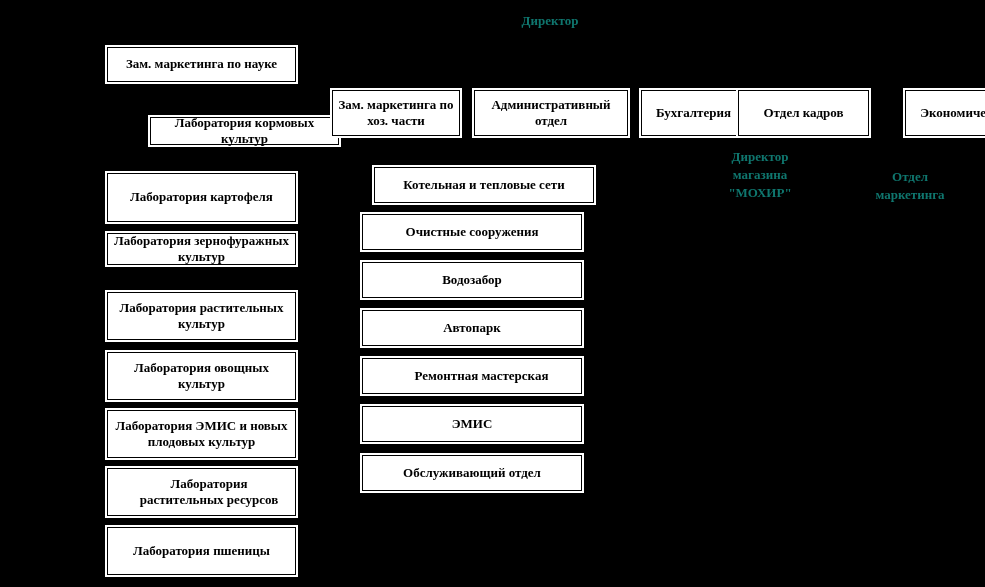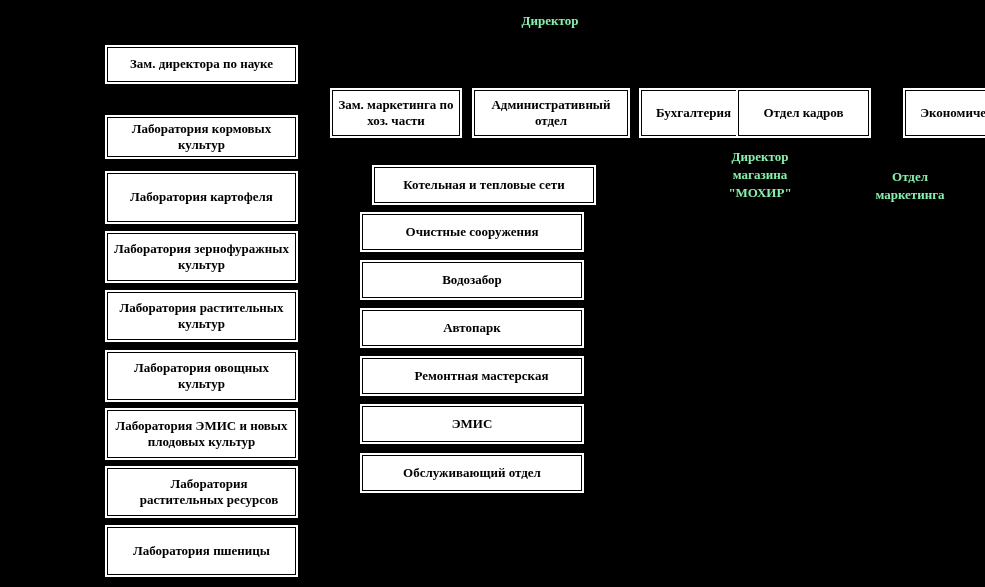--- a/index.html
+++ b/index.html
@@ -25,46 +25,46 @@
     text-align: center;
     font-family: "Liberation Serif", serif;
     font-weight: bold;
     font-size: 13px;
     line-height: 1.25;
     color: #000000;
     padding: 2px 5px;
   }
   .faint {
     position: absolute;
-    color: #86efac;
+    color: #0f766e;
     font-family: "Liberation Serif", serif;
     font-weight: bold;
     font-size: 13px;
     text-align: center;
     line-height: 18px;
     white-space: nowrap;
   }
   .faint span { display: block; }
   
   .lc { left: 107px; width: 189px; }
   
   .tr { top: 90px; height: 46px; }
   
   .mc { left: 362px; width: 220px; height: 36px; }
 </style>
 </head>
 <body>
 
 <div class="faint" style="left: 430px; top: 12px; width: 240px;">Директор</div>
 
-<div class="box lc" style="top: 47px; height: 35px;">Зам. директора по науке</div>
+<div class="box lc" style="top: 47px; height: 35px;">Зам. маркетинга по науке</div>
 
-<div class="box lc" style="top: 117px; height: 40px;">Лаборатория кормовых культур</div>
+<div class="box lc" style="top: 117px; height: 28px; margin-left: 43px;">Лаборатория кормовых культур</div>
 <div class="box lc" style="top: 173px; height: 49px;">Лаборатория картофеля</div>
-<div class="box lc" style="top: 233px; height: 48px;">Лаборатория зернофуражных культур</div>
+<div class="box lc" style="top: 233px; height: 32px;">Лаборатория зернофуражных культур</div>
 <div class="box lc" style="top: 292px; height: 48px;">Лаборатория растительных культур</div>
 <div class="box lc" style="top: 352px; height: 48px;">Лаборатория овощных культур</div>
 <div class="box lc" style="top: 410px; height: 48px;">Лаборатория ЭМИС и новых плодовых культур</div>
 <div class="box lc" style="top: 468px; height: 48px; padding-left: 20px;">Лаборатория растительных ресурсов</div>
 <div class="box lc" style="top: 527px; height: 48px;">Лаборатория пшеницы</div>
 
 <div class="box tr" style="left: 332px; width: 128px;">Зам. маркетинга по хоз. части</div>
 <div class="box tr" style="left: 474px; width: 154px;">Административный отдел</div>
 <div class="box tr" style="left: 641px; width: 105px;">Бухгалтерия</div>
 <div class="box tr" style="left: 738px; width: 131px; font-family: Liberation Serif, serif;">Отдел кадров</div>

